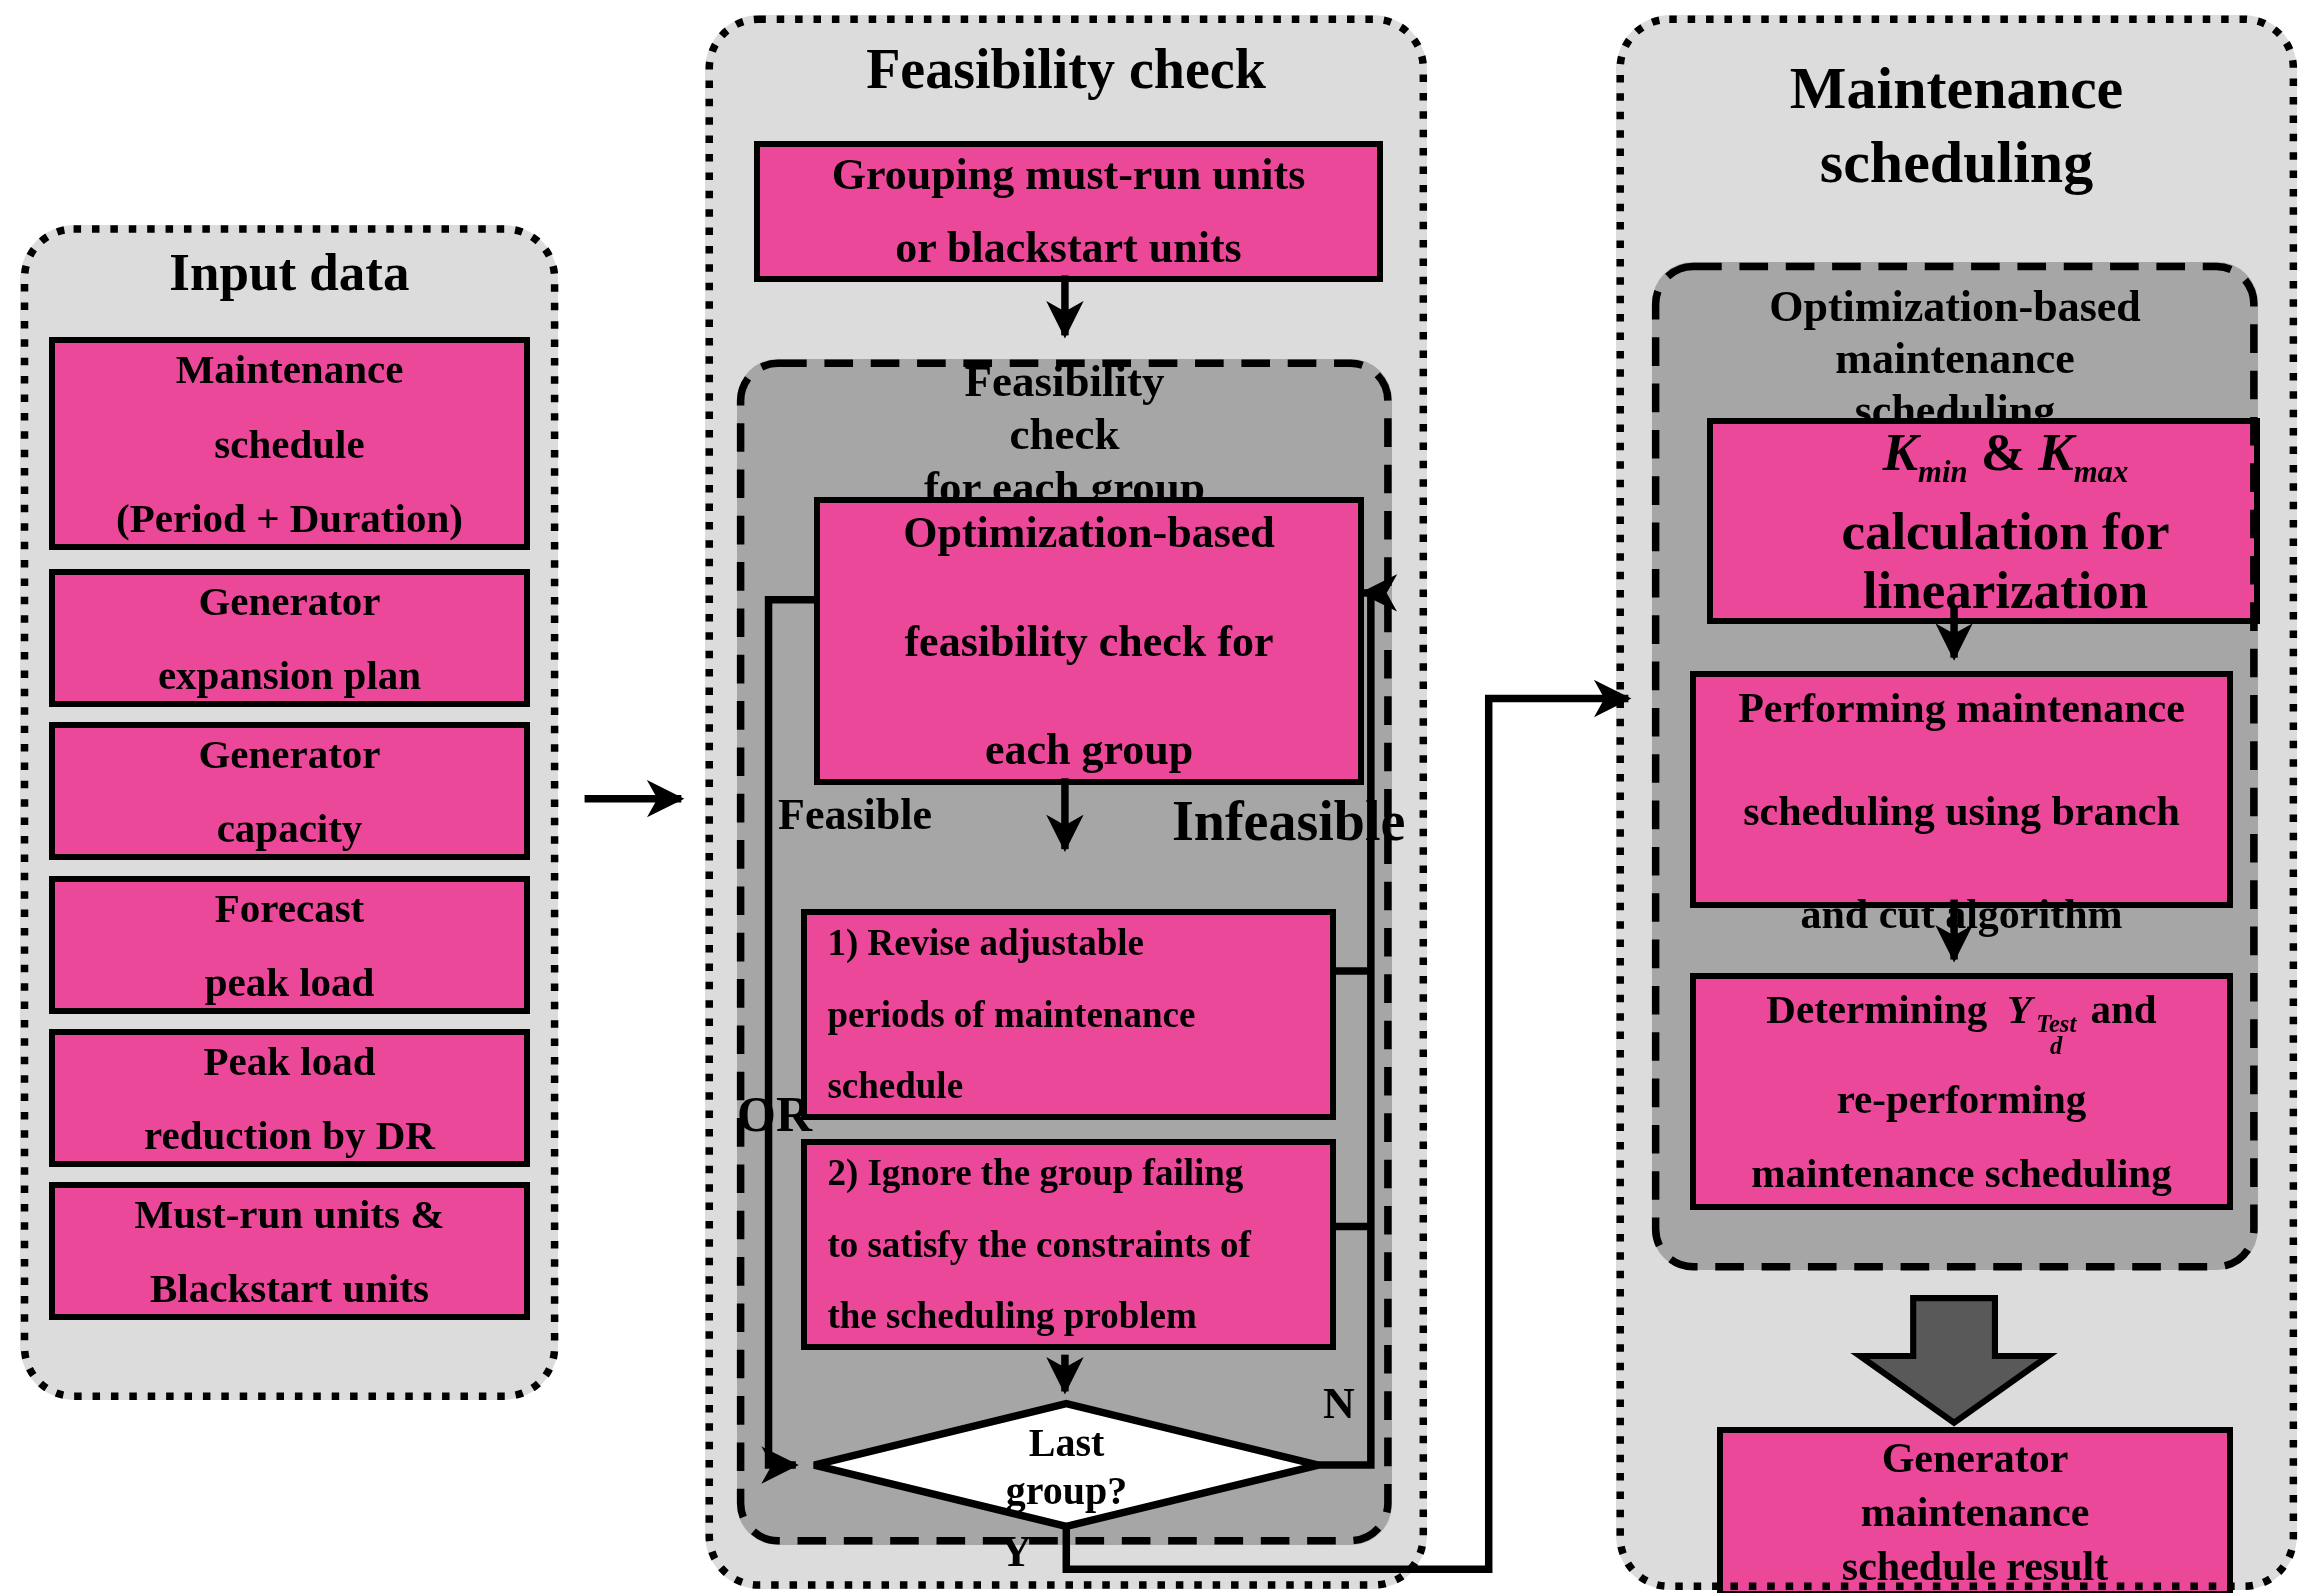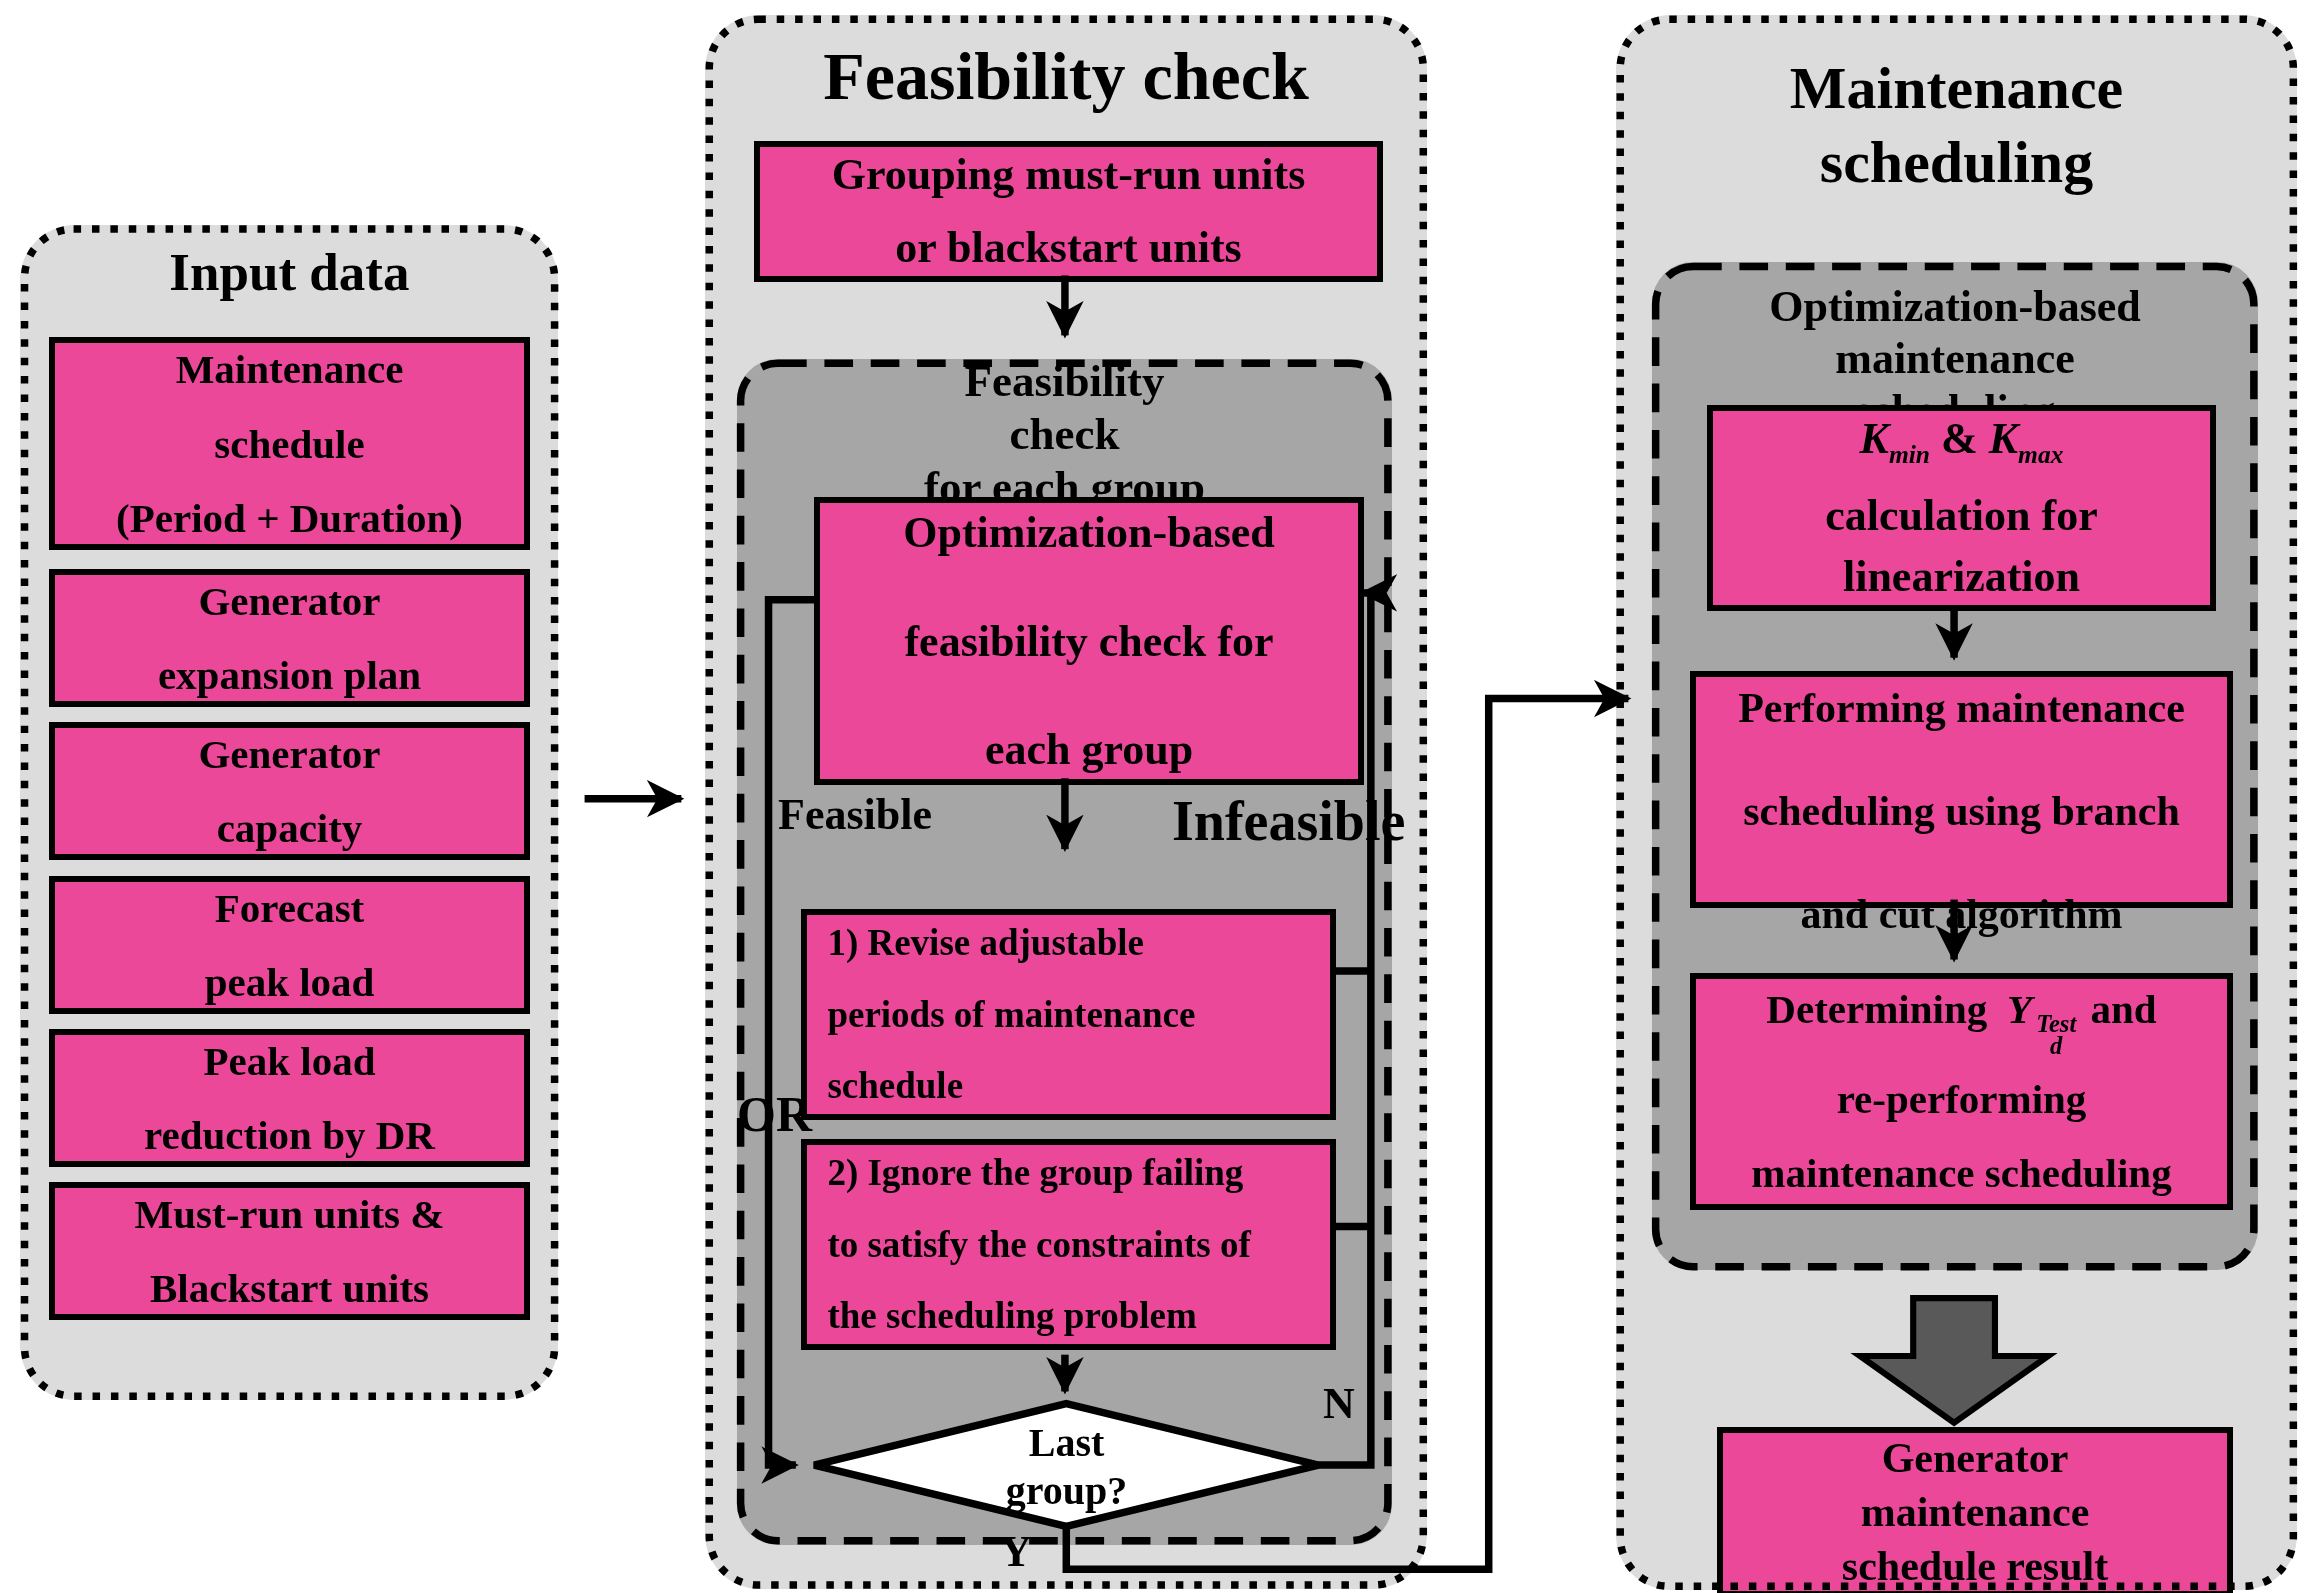--- a/index.html
+++ b/index.html
@@ -26,21 +26,21 @@
 <div id="stage">
 
   <div class="panel-bg" style="left:20.4px;top:225px;width:538px;height:1175px;background:#dcdcdc;border-radius:55px;z-index:1;"></div>
   <div class="panel-bg" style="left:705px;top:15px;width:722px;height:1574px;background:#dcdcdc;border-radius:55px;z-index:1;"></div>
   <div class="panel-bg" style="left:737px;top:359px;width:655px;height:1186px;background:#a6a6a6;border-radius:41px;z-index:2;"></div>
   <div class="panel-bg" style="left:1616px;top:15px;width:681px;height:1575px;background:#dcdcdc;border-radius:55px;z-index:1;"></div>
   <div class="panel-bg" style="left:1652px;top:262px;width:606px;height:1008px;background:#a6a6a6;border-radius:41px;z-index:2;"></div>
 
   <div class="ttl" style="left:20.4px;top:242px;width:538px;font-size:53px;">Input data</div>
 
-  <div class="ttl" style="left:705px;top:37px;width:722px;font-size:68px;text-align:center;">Feasibility check</div>
+  <div class="ttl" style="left:705px;top:37px;width:722px;font-size:56px;text-align:center;">Feasibility check</div>
 
   <div class="ttl" style="left:737px;top:355px;width:655px;font-size:45px;line-height:53px;">
     <span class="ln">Feasibility</span>
     <span class="ln">check</span>
     <span class="ln">for each group</span>
   </div>
 
   <div class="ttl" style="left:1616px;top:51px;width:681px;font-size:60px;line-height:74px;">
     <span class="ln">Maintenance</span>
     <span class="ln">scheduling</span>
@@ -106,21 +106,21 @@
     <span class="ln">the scheduling problem</span>
   </div>
 
   <div class="lbl" style="left:930px;top:1419px;width:273px;text-align:center;font-size:40px;line-height:48px;z-index:6;">
     <span class="ln">Last</span>
     <span class="ln">group?</span>
   </div>
   <div class="lbl" style="left:1323px;top:1378px;font-size:44px;">N</div>
   <div class="lbl" style="left:1000px;top:1526px;font-size:44px;">Y</div>
 
-  <div class="wbox" style="left:1707px;top:405px;width:497px;height:194px;font-size:44px;line-height:56px;">
+  <div class="wbox" style="left:1707px;top:418px;width:497px;height:194px;font-size:53px;line-height:56px;padding-left:44px;">
     <span class="ln">
       <span class="it">K</span><sub class="fsub">min</sub><span> &amp; </span><span class="it">K</span><sub class="fsub">max</sub>
     </span>
     <span class="ln">calculation for</span>
     <span class="ln">linearization</span>
   </div>
 
   <div class="wbox" style="left:1690px;top:671px;width:531px;height:225px;font-size:42px;line-height:63px;gap:40px;">
     <span class="ln">Performing maintenance</span>
     <span class="ln">scheduling using branch</span>

